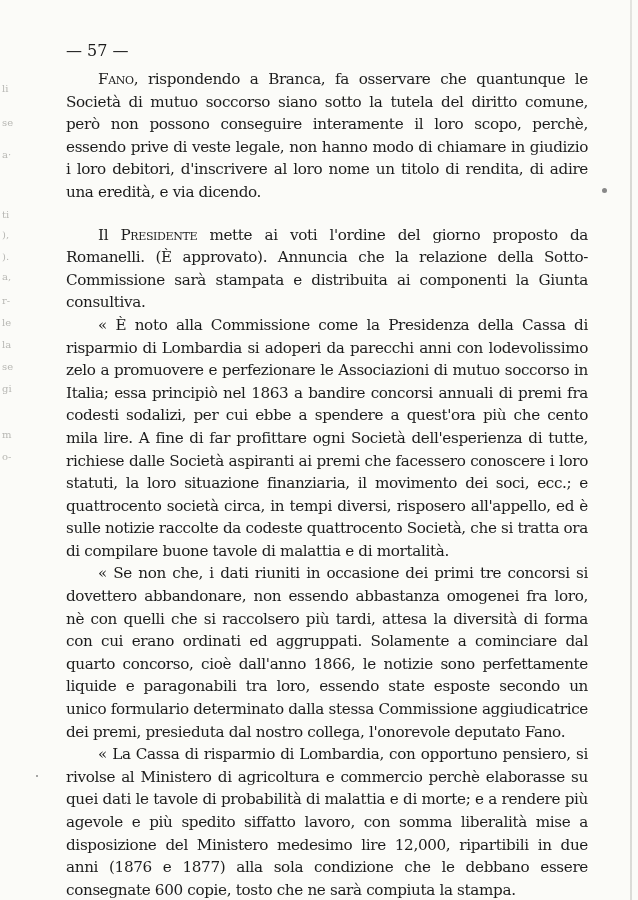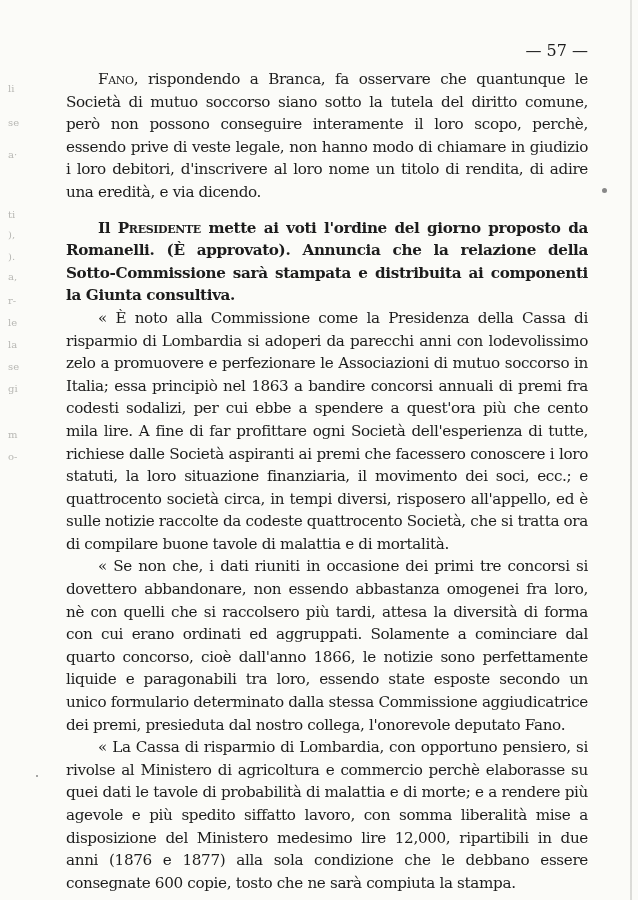--- a/index.html
+++ b/index.html
@@ -8,39 +8,39 @@
       background: #fbfbf8;
       position: relative;
       font-family: "DejaVu Serif", "Liberation Serif", serif;
       color: #1c1c1c;
     }
     .page-edge {
       position: absolute; top: 0; right: 6px; width: 2px; height: 900px;
       background: linear-gradient(to bottom, #e4e4e0, #cfcfca 40%, #dcdcd8);
     }
     .margin-bleed {
-      position: absolute; left: 8px; top: 0; width: 14px; height: 900px;
+      position: absolute; left: 2px; top: 0; width: 14px; height: 900px;
       font-size: 10px; color: #b8b8b4; line-height: 1; text-align: right;
     }
     .margin-bleed span { position: absolute; left: 0; }
     .speck { position: absolute; border-radius: 50%; background: #888; }
     .content {
       position: absolute; left: 66px; top: 40px; width: 522px;
       font-size: 15.2px; line-height: 22.6px;
       letter-spacing: -0.35px;
     }
     .page-number {
-      text-align: right; font-size: 16px; margin: 0 0 4px 0; height: 24px;
+      text-align: left; font-size: 16px; margin: 0 0 4px 0; height: 24px;
       letter-spacing: 0;
     }
     p {
       margin: 0; text-align: justify; text-align-last: left;
       text-indent: 32px; hyphens: manual;
     }
-    p.gap { margin-top: 13px; font-weight: bold; }
+    p.gap { margin-top: 20px; }
     .sc { font-variant: small-caps; }
   </style>
 </head>
 <body>
 
 <div class="page-edge"></div>
 
 <div class="margin-bleed">
   <span style="top:84px">li</span>
   <span style="top:118px">se</span>

